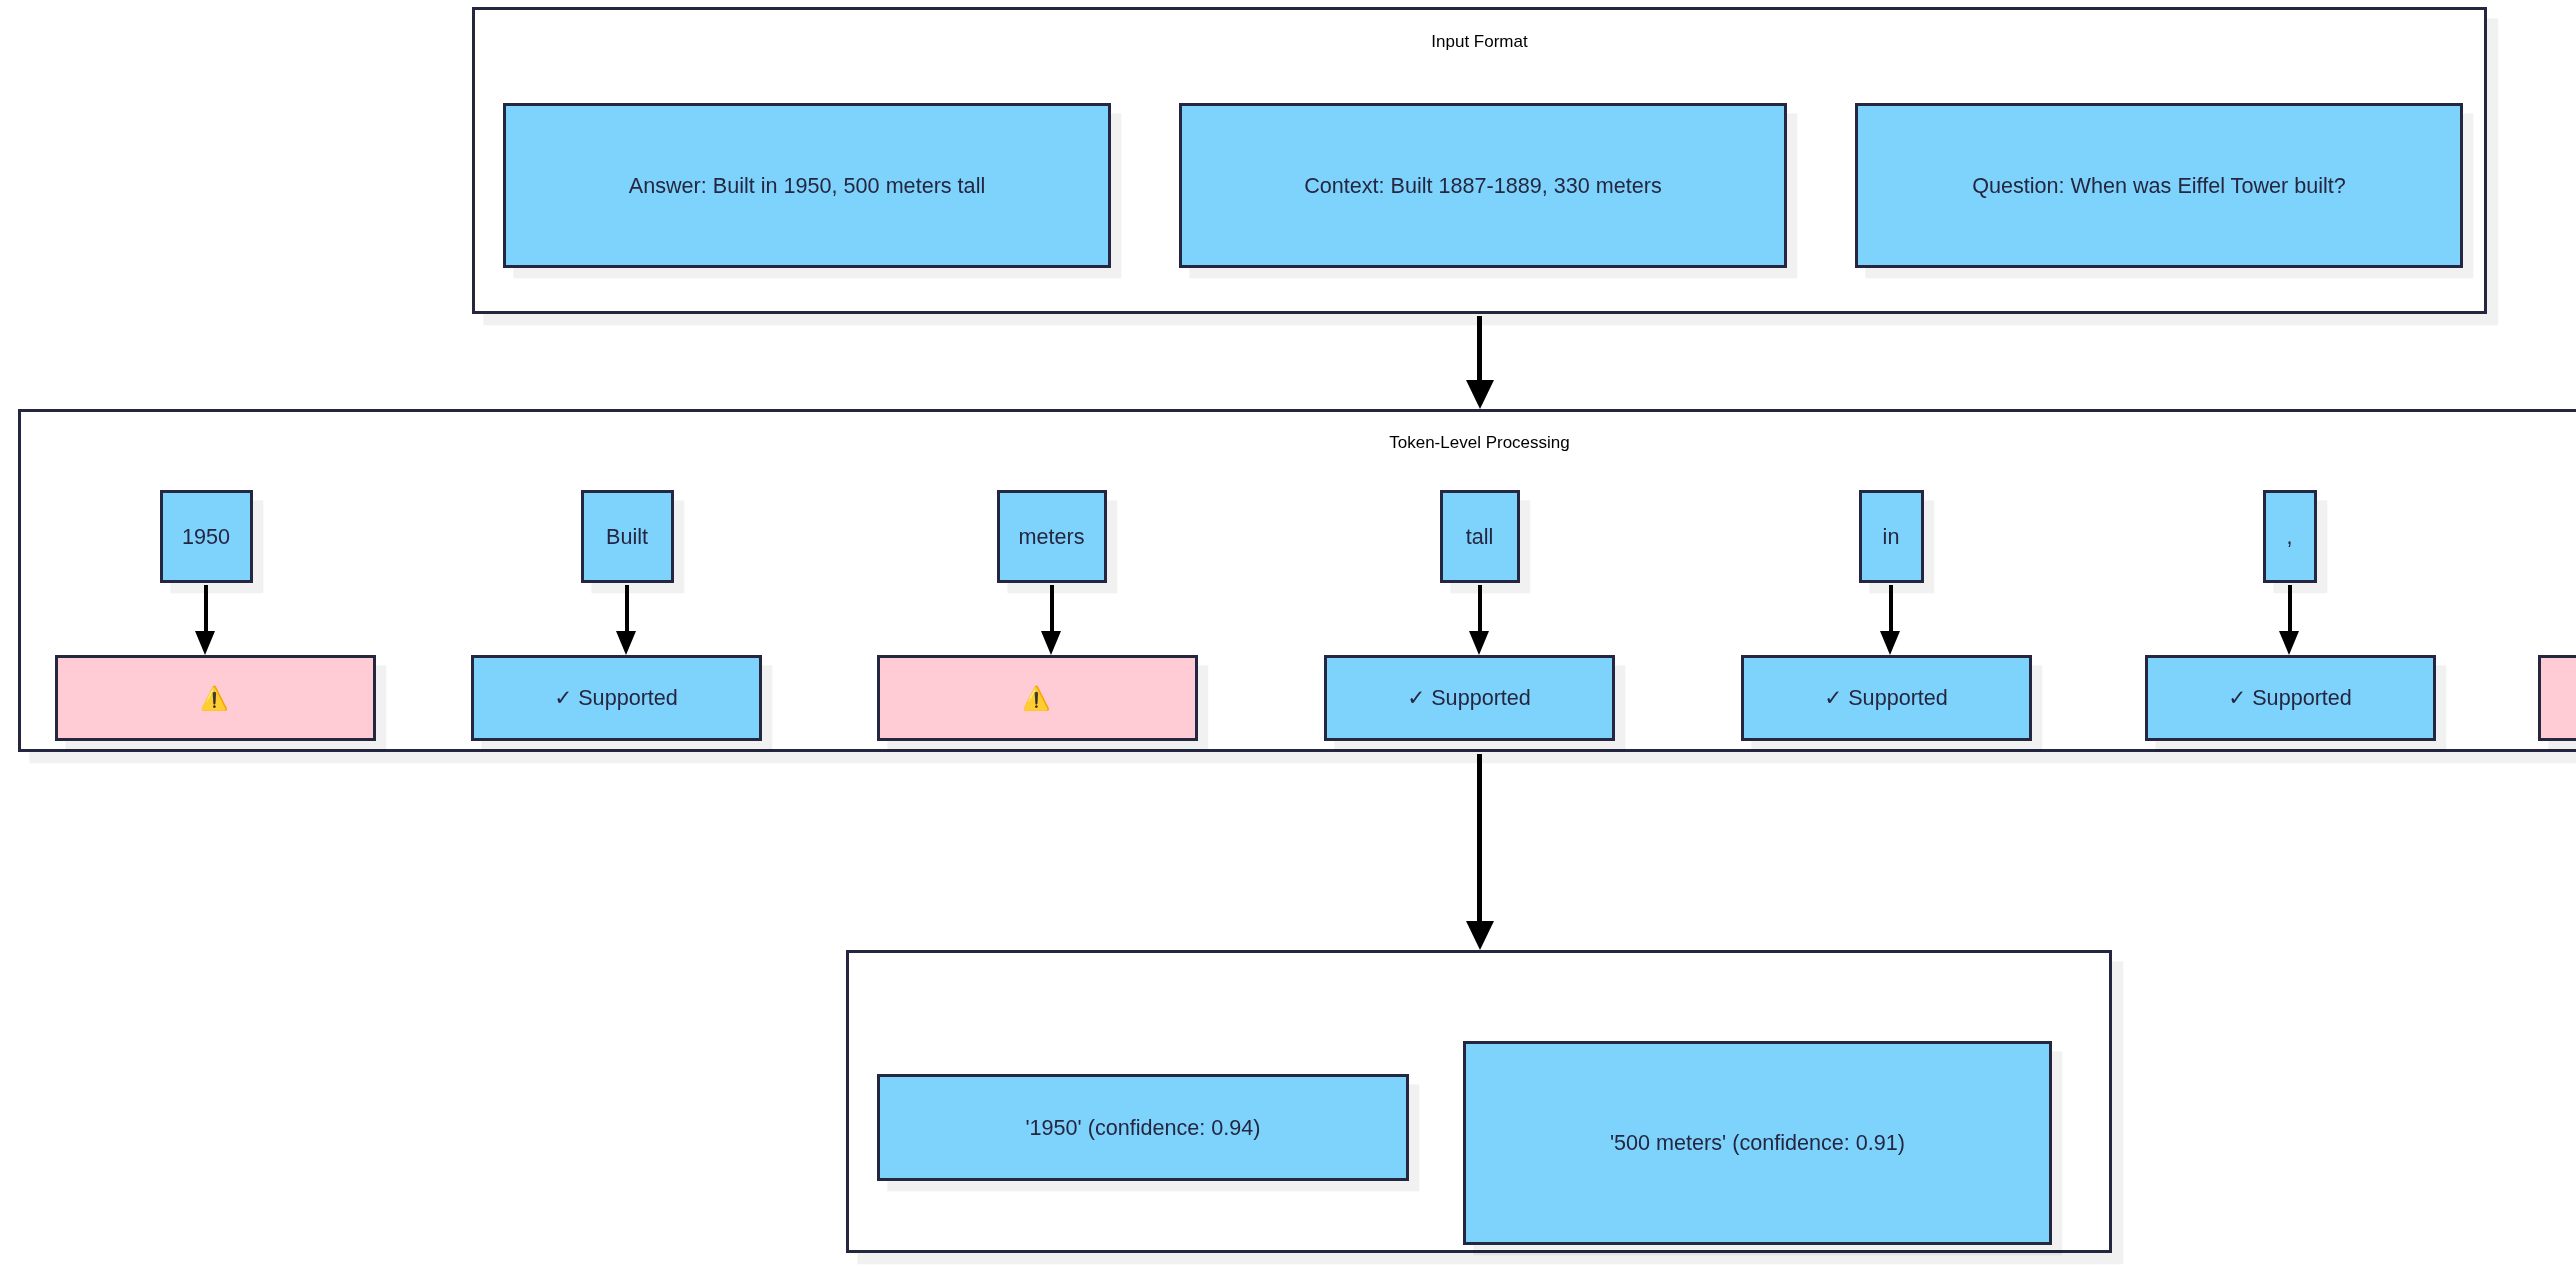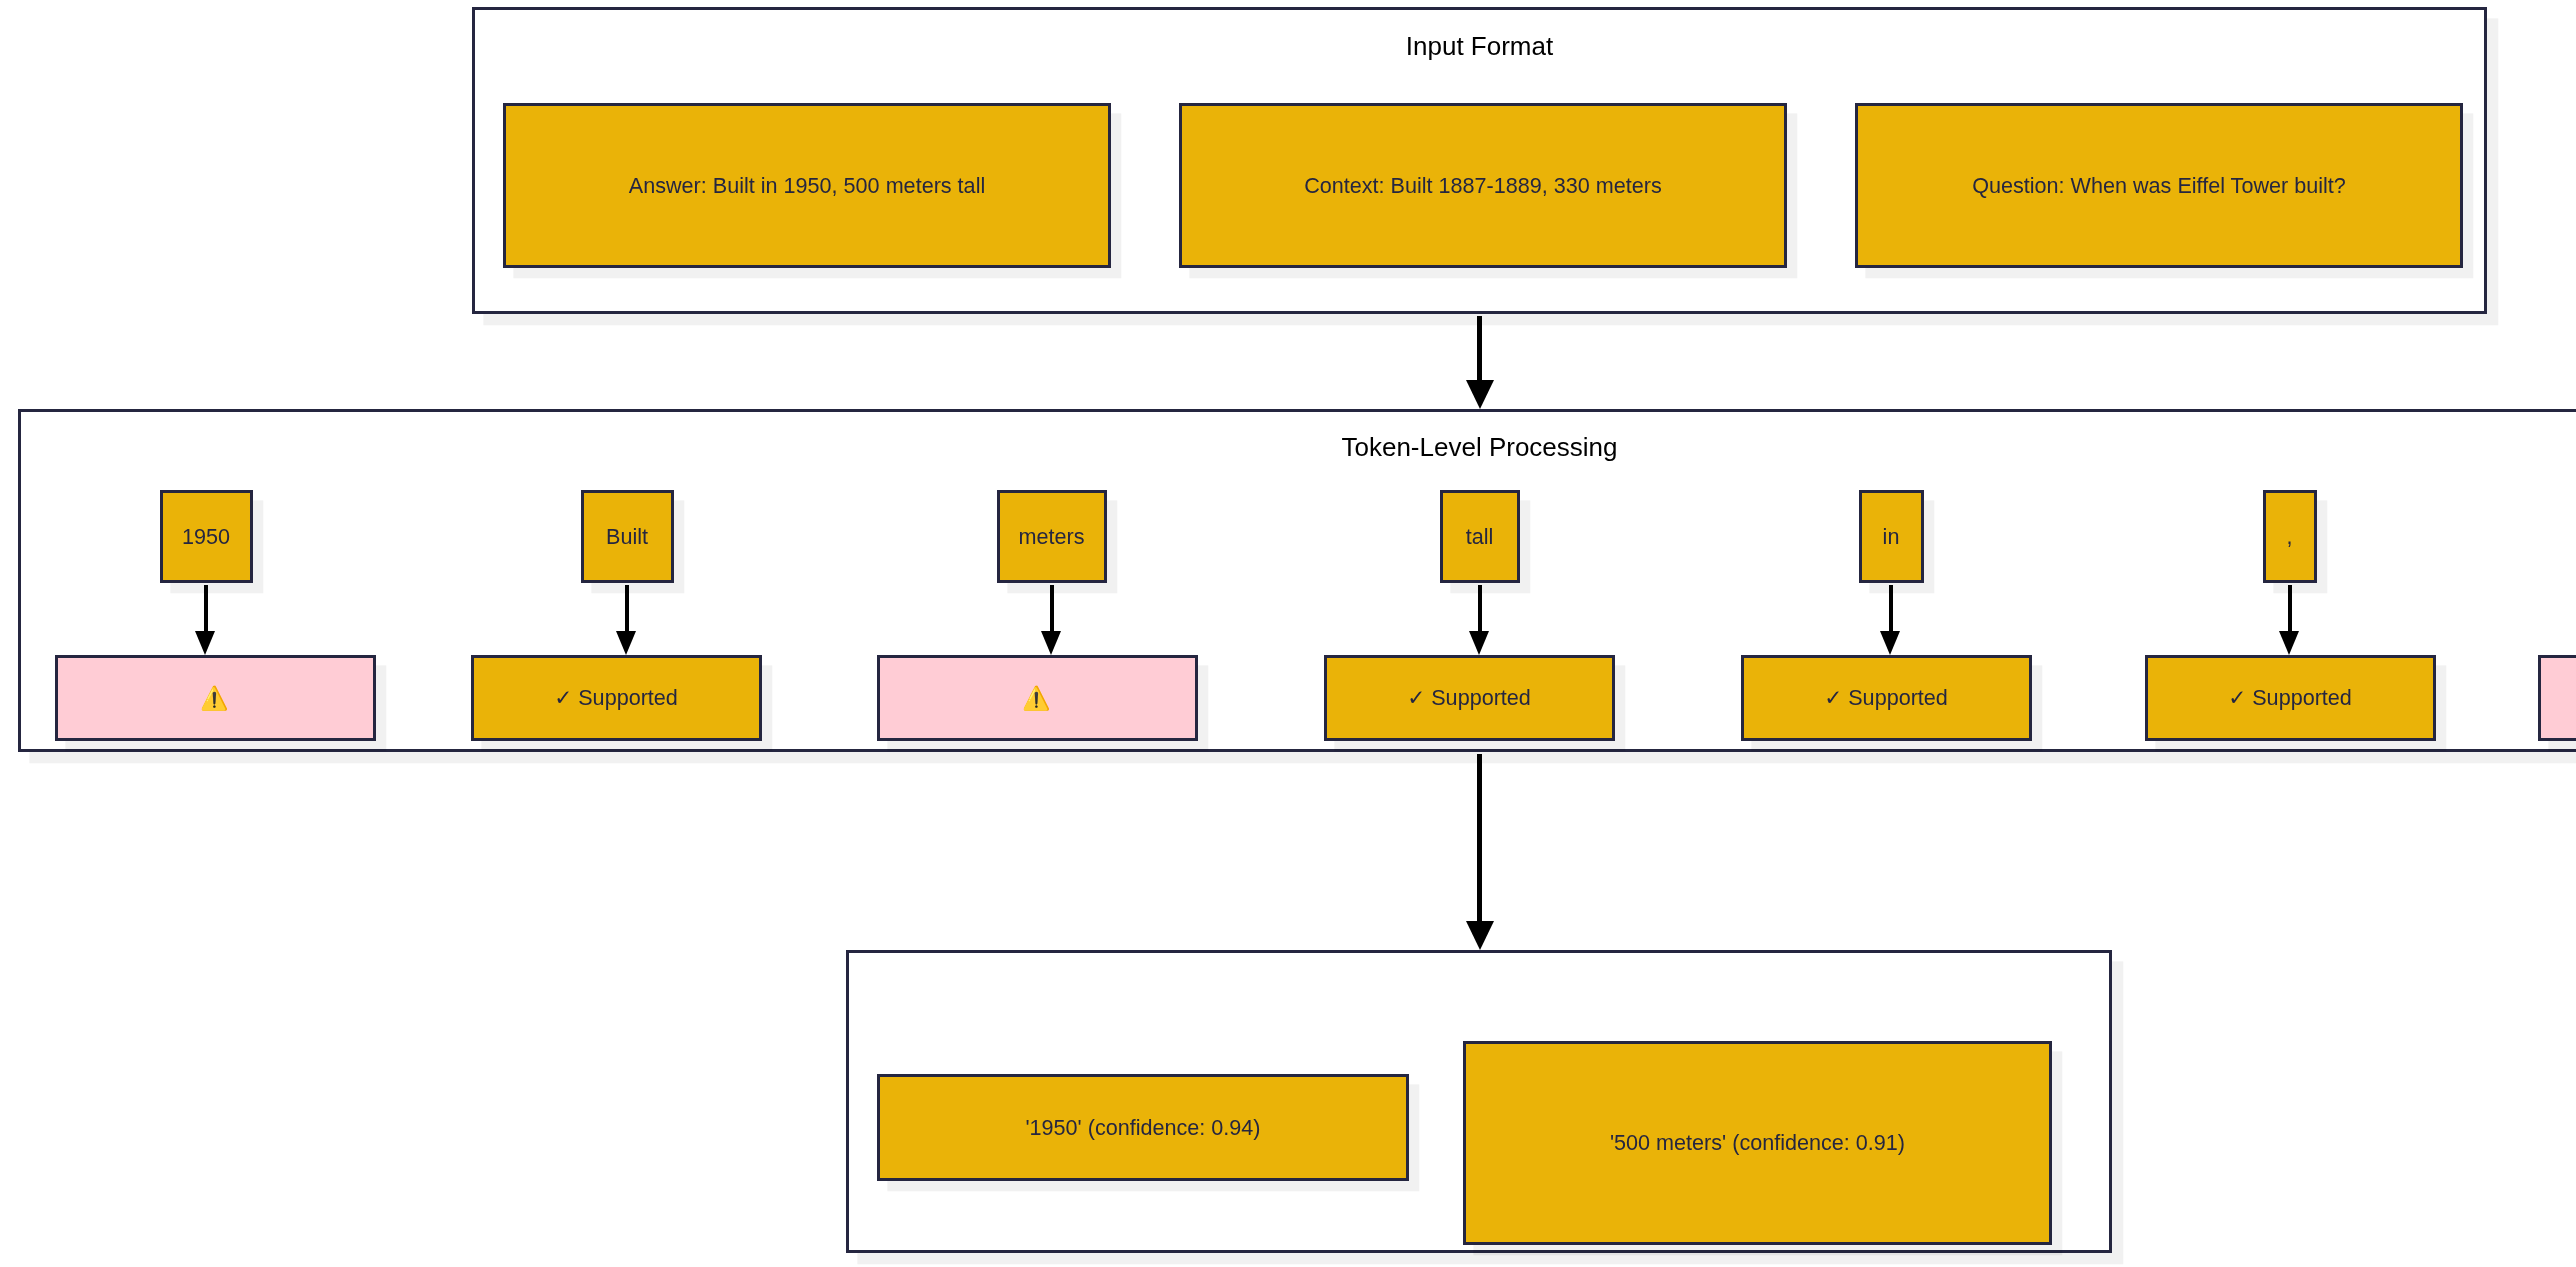--- a/index.html
+++ b/index.html
@@ -22,28 +22,28 @@
     background: #ffffff;
     border: 3.6px solid #252640;
     box-shadow: 11.3px 11.3px 0 0 rgba(0,0,0,0.055);
   }
   .fc-title {
     position: absolute;
     left: 0;
     right: 0;
     text-align: center;
     color: #000000;
-    font-size: 26px;
+    font-size: 17px;
     line-height: 1;
     white-space: nowrap;
   }
   .fc-node {
     position: absolute;
     box-sizing: border-box;
-    background: #eab308;
+    background: #7dd3fc;
     border: 3.6px solid #252640;
     box-shadow: 10.3px 10.3px 0 0 rgba(0,0,0,0.055);
     display: flex;
     align-items: center;
     justify-content: center;
     text-align: center;
     color: #252640;
     font-size: 21.6px;
     line-height: 1.55;
     padding: 3.1px 7.2px;

